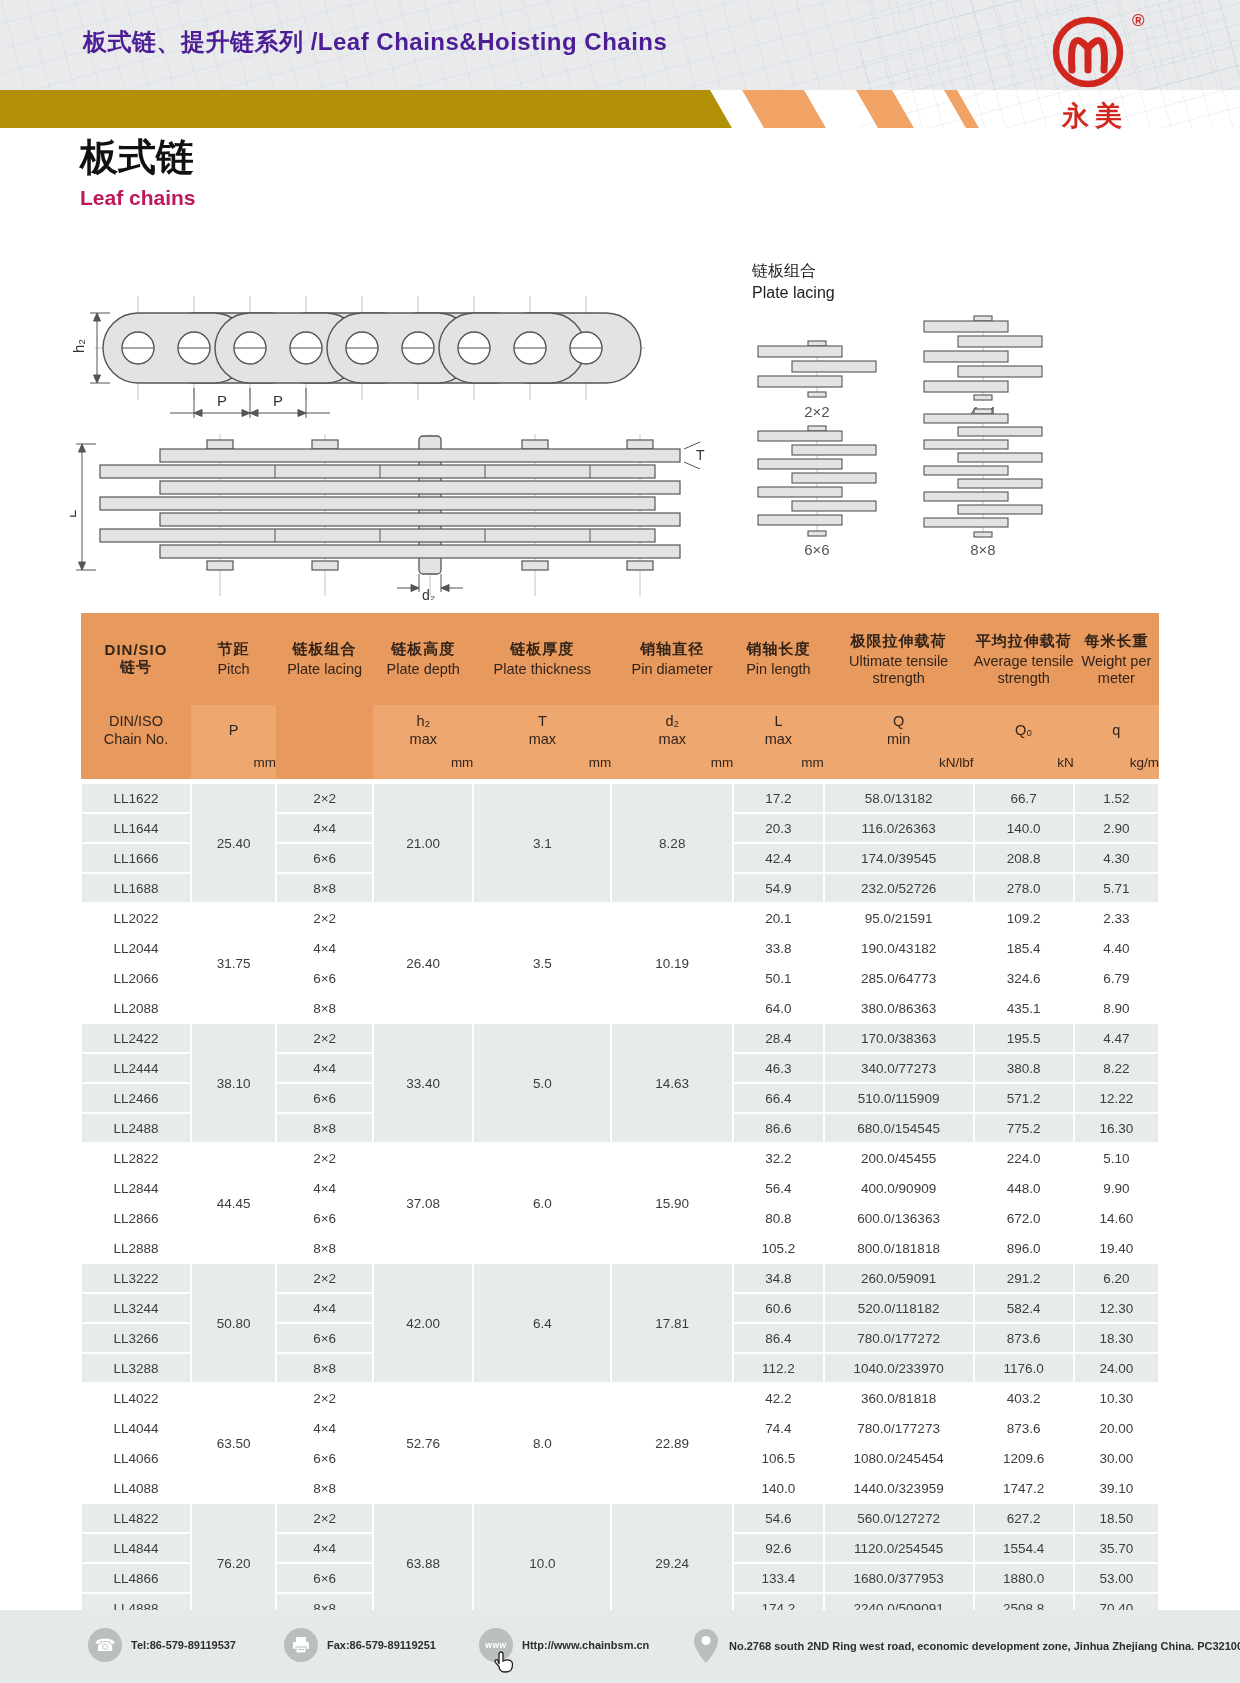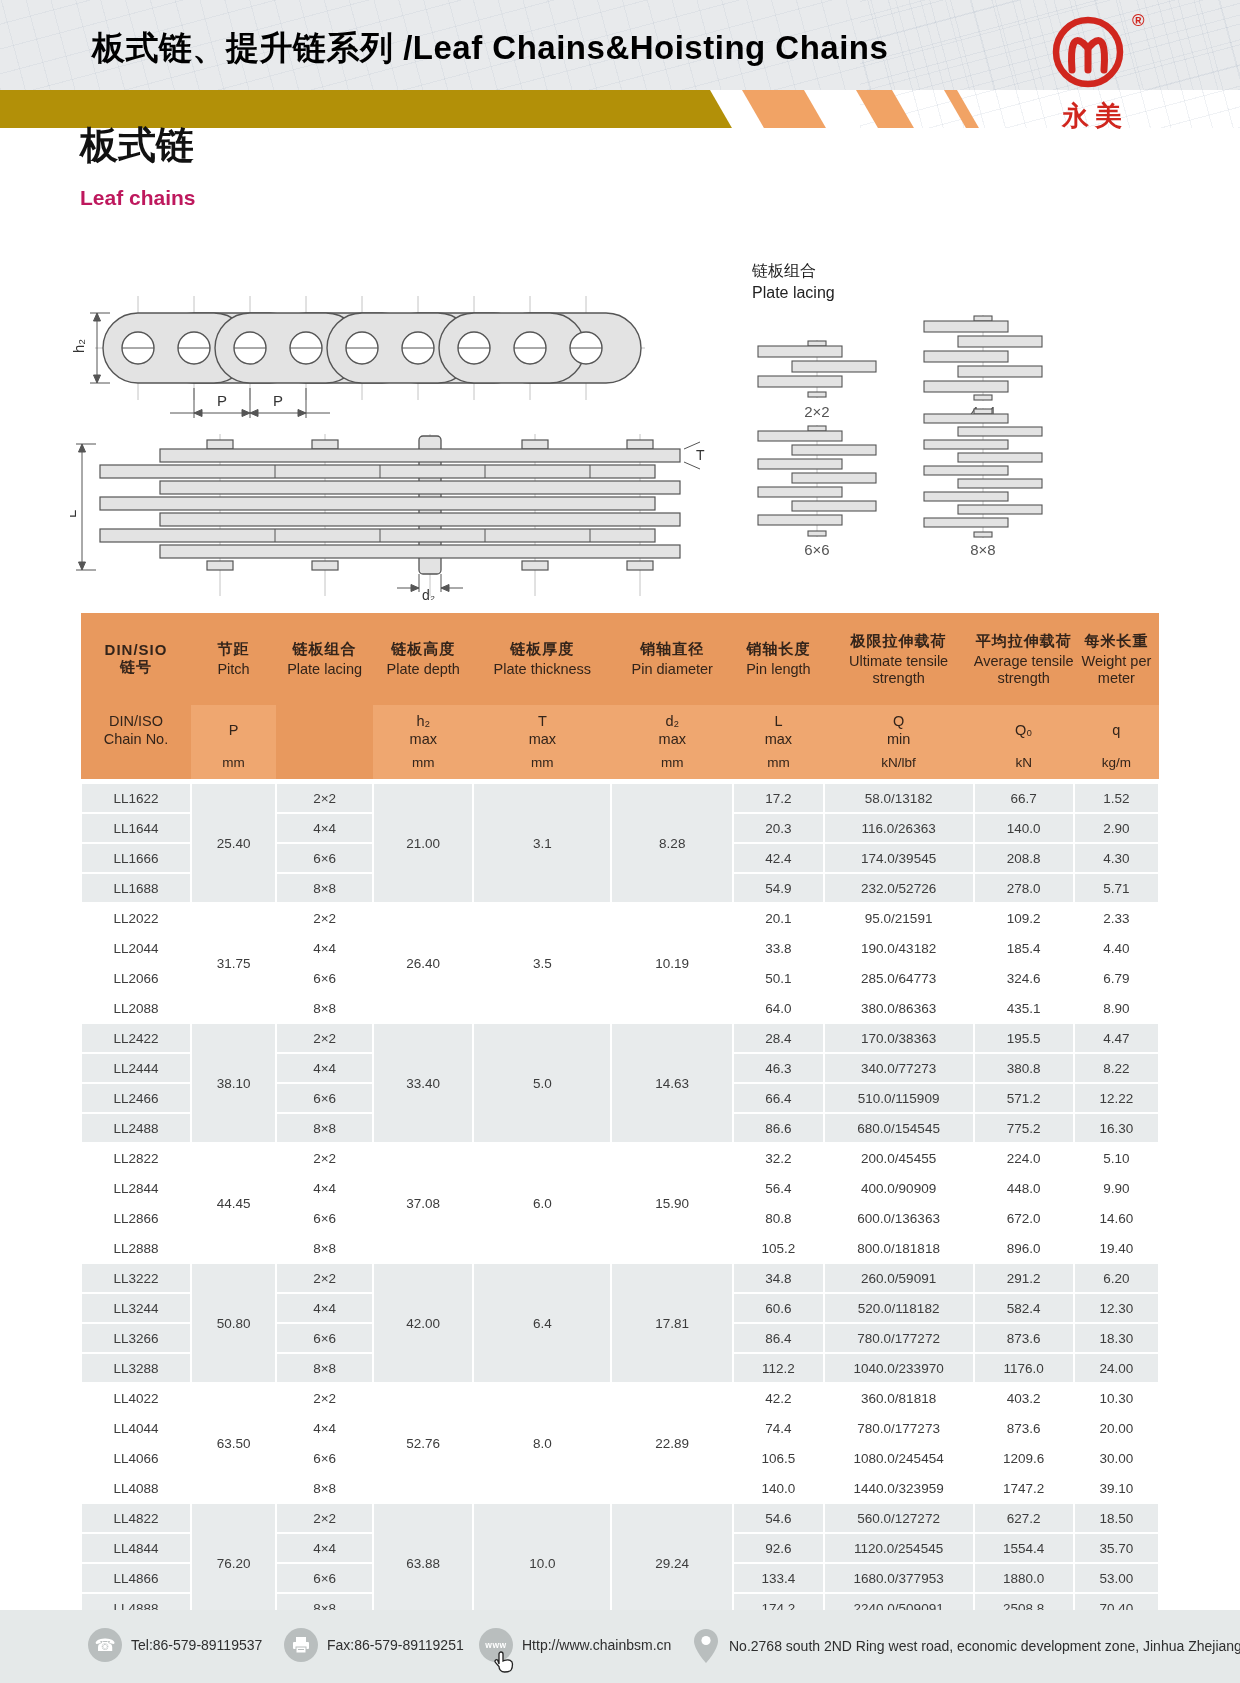--- a/index.html
+++ b/index.html
@@ -5,59 +5,59 @@
   html,body{margin:0;padding:0;background:#fff;}
   #page{position:relative;width:1240px;height:1683px;background:#fff;overflow:hidden;
         font-family:"Liberation Sans",sans-serif;}
   
   .banner{position:absolute;left:0;top:0;width:1240px;height:90px;background:#e8eaec;
     background-image:repeating-linear-gradient(75deg,rgba(150,165,185,.12) 0 1px,transparent 1px 24px),
                      repeating-linear-gradient(-15deg,rgba(150,165,185,.12) 0 1px,transparent 1px 24px);}
   .banner-right-pattern{position:absolute;left:860px;top:0;width:380px;height:128px;
     background-image:repeating-linear-gradient(75deg,rgba(150,165,185,.14) 0 1px,transparent 1px 20px),
                      repeating-linear-gradient(-15deg,rgba(150,165,185,.14) 0 1px,transparent 1px 20px);}
-  .banner-title{position:absolute;left:92px;top:26px;font-size:33px;font-weight:800;
-    color:#000000;white-space:nowrap;letter-spacing:.5px;}
+  .banner-title{position:absolute;left:83px;top:26px;font-size:24px;font-weight:800;
+    color:#4c1d95;white-space:nowrap;letter-spacing:.5px;}
   .gold-bar{position:absolute;left:-30px;top:90px;width:740px;height:38px;background:#b29008;
     transform:skewX(30deg);transform-origin:0 0;}
   .stripe{position:absolute;top:90px;height:38px;background:#f1a365;transform:skewX(30deg);transform-origin:0 0;}
   .stripe.s1{left:742px;width:62px;}
   .stripe.s2{left:856px;width:36px;}
   .stripe.s3{left:944px;width:13px;}
   .logo{position:absolute;left:1020px;top:8px;width:150px;height:120px;text-align:center;}
   .logo-zh{font-size:27px;font-weight:800;color:#d0261e;letter-spacing:6px;margin-top:-2px;}
   
-  .sect-zh{position:absolute;left:80px;top:120px;font-size:38px;font-weight:800;color:#111;}
+  .sect-zh{position:absolute;left:80px;top:132px;font-size:38px;font-weight:800;color:#111;}
   .sect-en{position:absolute;left:80px;top:186px;font-size:21px;font-weight:800;color:#be185d;}
   
   .diag{position:absolute;}
   .lacing-title{position:absolute;left:752px;top:260px;font-size:16px;color:#222;line-height:1.35;}
   .lacing-label{position:absolute;width:130px;text-align:center;font-size:15px;color:#555;}
   
   .spec-table{position:absolute;left:80px;top:613px;width:1080px;border-collapse:collapse;
     table-layout:fixed;}
   .spec-table th{background:#e8995e;font-weight:normal;color:#33241a;padding:0;}
   .hdr-name{height:92px;vertical-align:middle;}
   .hdr-name .zh{display:block;font-size:15px;font-weight:bold;letter-spacing:1px;}
   .hdr-name .en{display:block;font-size:14.5px;line-height:1.12;margin-top:2px;}
   .hdr-sym{height:50px;font-size:14.5px;line-height:1.25;vertical-align:middle;}
   .hdr-unit{height:24px;font-size:13.5px;vertical-align:top;}
   th.hl{background:#efa770;}
-  .spec-table thead tr:last-child th{border-bottom:5px solid #fff;}
+  .spec-table thead tr:last-child th{border-bottom:5px solid #fff;text-align:right;}
   .spec-table td{height:28px;font-size:13.5px;color:#3c3c3c;text-align:center;
     border:2px solid #fff;padding:0;}
   tr.g0 td{background:#e8ebec;}
   tr.g1 td{background:#ffffff;}
   
   .footer{position:absolute;left:0;top:1610px;width:1240px;height:73px;background:#e5e9e9;}
   .f-item{position:absolute;top:18px;display:flex;align-items:center;gap:9px;}
   .f-icon{width:34px;height:34px;border-radius:50%;background:#b9bebe;color:#fff;
     display:flex;align-items:center;justify-content:center;font-size:17px;flex:0 0 auto;}
   .f-icon.small-text{font-size:8.5px;font-weight:bold;letter-spacing:.5px;}
-  .f-text{font-size:14px;font-weight:normal;color:#2e2e2e;white-space:nowrap;}
+  .f-text{font-size:11px;font-weight:bold;color:#2e2e2e;white-space:nowrap;}
   .pin-icon{width:28px;height:36px;flex:0 0 auto;}
   .cursor{position:absolute;left:492px;top:1650px;width:22px;height:26px;}
 </style>
 </head>
 <body>
 
 <div id="page">
 
   <div class="banner"></div>
   <div class="banner-right-pattern"></div>

